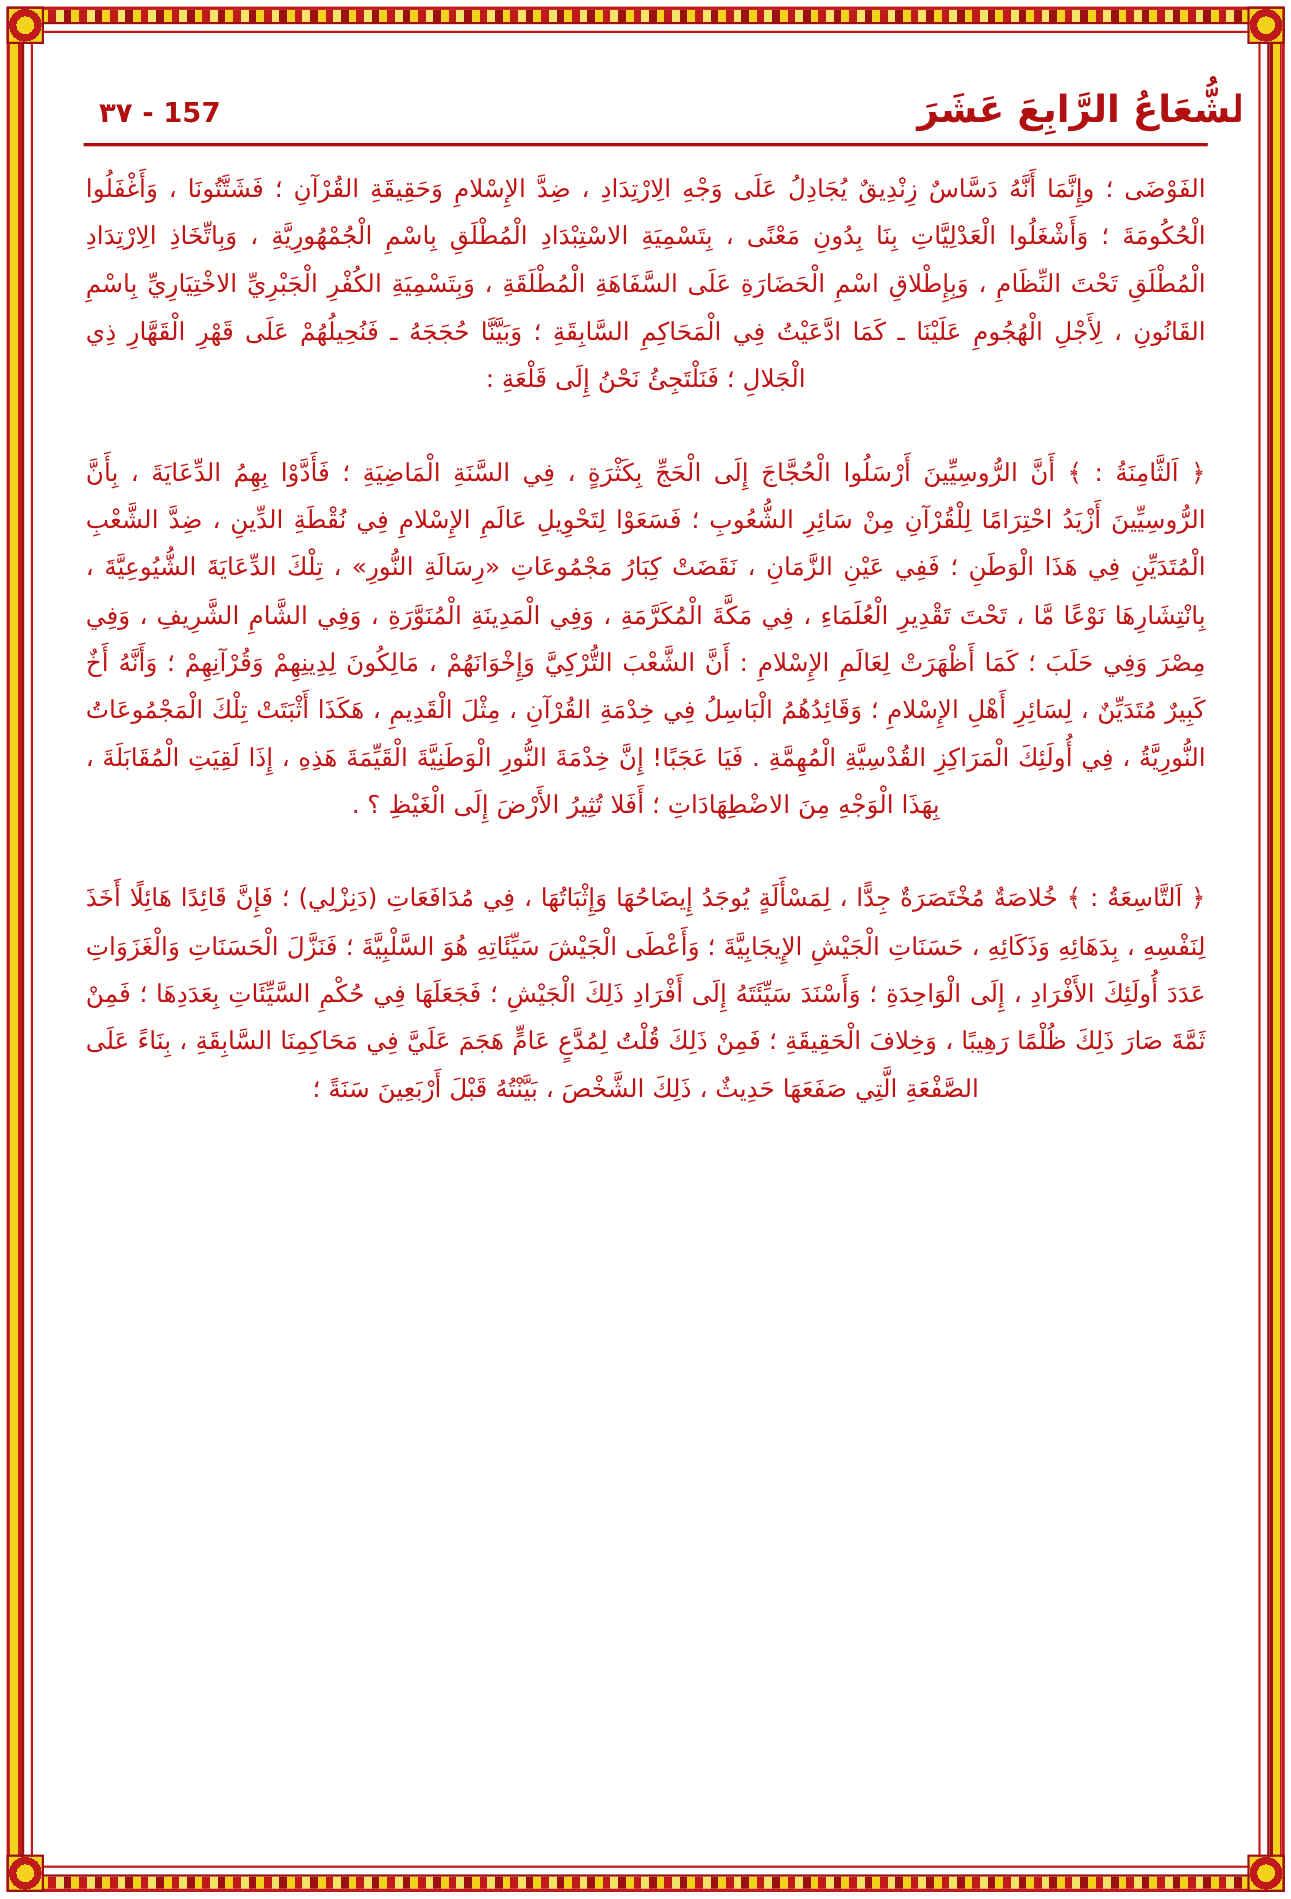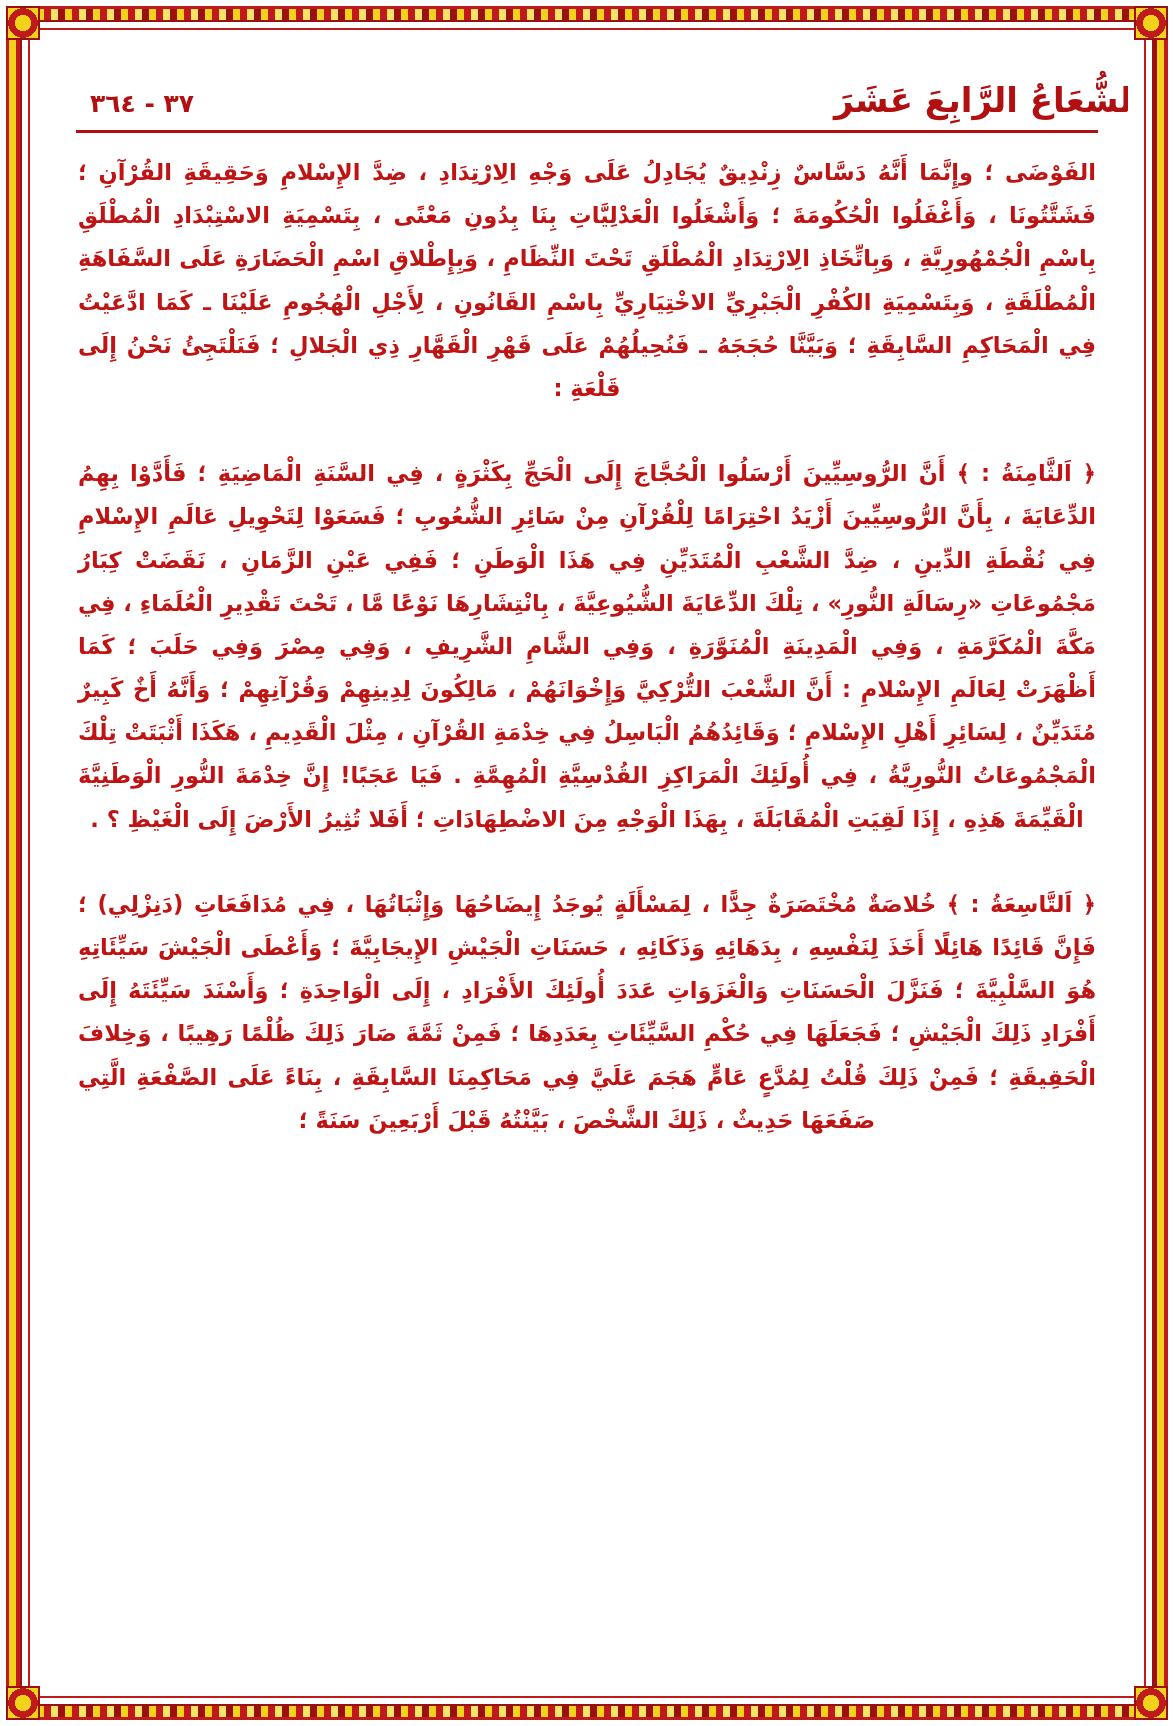--- a/index.html
+++ b/index.html
@@ -86,21 +86,21 @@
     border-top: 3px solid #b01010;
     margin: 10px 4px 18px 4px;
   }
   
   .body {
     color: #c01414;
     font-size: 22.5px;
     line-height: 1.92;
     text-align: justify;
     text-align-last: center;
-    font-weight: bold;
+    font-weight: normal;
     padding: 0 6px;
   }
   p.para {
     margin: 0 0 14px 0;
     text-align: justify;
     text-justify: inter-word;
   }
   p.para.last-center {
     text-align-last: center;
   }
@@ -136,21 +136,21 @@
 
   <div class="corner tl"></div>
   <div class="corner tr"></div>
   <div class="corner bl"></div>
   <div class="corner br"></div>
 
   <div class="content">
 
     <div class="header-row">
       <div class="header-title">اَلشُّعَاعُ الرَّابِعَ عَشَرَ</div>
-      <div class="header-page">٣٧ - ٣٦٤</div>
+      <div class="header-page">٣٧ - 157</div>
     </div>
 
     <div class="header-rule"></div>
 
     <div class="body">
       <p class="para">الفَوْضَى ؛ وإِنَّمَا أَنَّهُ دَسَّاسٌ زِنْدِيقٌ يُجَادِلُ عَلَى وَجْهِ الِارْتِدَادِ ، ضِدَّ الإِسْلامِ وَحَقِيقَةِ القُرْآنِ ؛ فَشَتَّتُونَا ، وَأَغْفَلُوا الْحُكُومَةَ ؛ وَأَشْغَلُوا الْعَدْلِيَّاتِ بِنَا بِدُونِ مَعْنًى ، بِتَسْمِيَةِ الاسْتِبْدَادِ الْمُطْلَقِ بِاسْمِ الْجُمْهُورِيَّةِ ، وَبِاتِّخَاذِ الِارْتِدَادِ الْمُطْلَقِ تَحْتَ النِّظَامِ ، وَبِإِطْلاقِ اسْمِ الْحَضَارَةِ عَلَى السَّفَاهَةِ الْمُطْلَقَةِ ، وَبِتَسْمِيَةِ الكُفْرِ الْجَبْرِيِّ الاخْتِيَارِيِّ بِاسْمِ القَانُونِ ، لِأَجْلِ الْهُجُومِ عَلَيْنَا ـ كَمَا ادَّعَيْتُ فِي الْمَحَاكِمِ السَّابِقَةِ ؛ وَبَيَّنَّا حُجَجَهُ ـ فَنُحِيلُهُمْ عَلَى قَهْرِ الْقَهَّارِ ذِي الْجَلالِ ؛ فَنَلْتَجِئُ نَحْنُ إِلَى قَلْعَةِ :</p>
       <p class="para spaced">﴿ اَلثَّامِنَةُ : ﴾ أَنَّ الرُّوسِيِّينَ أَرْسَلُوا الْحُجَّاجَ إِلَى الْحَجِّ بِكَثْرَةٍ ، فِي السَّنَةِ الْمَاضِيَةِ ؛ فَأَدَّوْا بِهِمُ الدِّعَايَةَ ، بِأَنَّ الرُّوسِيِّينَ أَزْيَدُ احْتِرَامًا لِلْقُرْآنِ مِنْ سَائِرِ الشُّعُوبِ ؛ فَسَعَوْا لِتَحْوِيلِ عَالَمِ الإِسْلامِ فِي نُقْطَةِ الدِّينِ ، ضِدَّ الشَّعْبِ الْمُتَدَيِّنِ فِي هَذَا الْوَطَنِ ؛ فَفِي عَيْنِ الزَّمَانِ ، نَقَضَتْ كِبَارُ مَجْمُوعَاتِ «رِسَالَةِ النُّورِ» ، تِلْكَ الدِّعَايَةَ الشُّيُوعِيَّةَ ، بِانْتِشَارِهَا نَوْعًا مَّا ، تَحْتَ تَقْدِيرِ الْعُلَمَاءِ ، فِي مَكَّةَ الْمُكَرَّمَةِ ، وَفِي الْمَدِينَةِ الْمُنَوَّرَةِ ، وَفِي الشَّامِ الشَّرِيفِ ، وَفِي مِصْرَ وَفِي حَلَبَ ؛ كَمَا أَظْهَرَتْ لِعَالَمِ الإِسْلامِ : أَنَّ الشَّعْبَ التُّرْكِيَّ وَإِخْوَانَهُمْ ، مَالِكُونَ لِدِينِهِمْ وَقُرْآنِهِمْ ؛ وَأَنَّهُ أَخٌ كَبِيرٌ مُتَدَيِّنٌ ، لِسَائِرِ أَهْلِ الإِسْلامِ ؛ وَقَائِدُهُمُ الْبَاسِلُ فِي خِدْمَةِ القُرْآنِ ، مِثْلَ الْقَدِيمِ ، هَكَذَا أَثْبَتَتْ تِلْكَ الْمَجْمُوعَاتُ النُّورِيَّةُ ، فِي أُولَئِكَ الْمَرَاكِزِ القُدْسِيَّةِ الْمُهِمَّةِ . فَيَا عَجَبًا! إِنَّ خِدْمَةَ النُّورِ الْوَطَنِيَّةَ الْقَيِّمَةَ هَذِهِ ، إِذَا لَقِيَتِ الْمُقَابَلَةَ ، بِهَذَا الْوَجْهِ مِنَ الاضْطِهَادَاتِ ؛ أَفَلا تُثِيرُ الأَرْضَ إِلَى الْغَيْظِ ؟ .</p>
       <p class="para spaced">﴿ اَلتَّاسِعَةُ : ﴾ خُلاصَةٌ مُخْتَصَرَةٌ جِدًّا ، لِمَسْأَلَةٍ يُوجَدُ إِيضَاحُهَا وَإِثْبَاتُهَا ، فِي مُدَافَعَاتِ (دَنِزْلِي) ؛ فَإِنَّ قَائِدًا هَائِلًا أَخَذَ لِنَفْسِهِ ، بِدَهَائِهِ وَذَكَائِهِ ، حَسَنَاتِ الْجَيْشِ الإِيجَابِيَّةَ ؛ وَأَعْطَى الْجَيْشَ سَيِّئَاتِهِ هُوَ السَّلْبِيَّةَ ؛ فَنَزَّلَ الْحَسَنَاتِ وَالْغَزَوَاتِ عَدَدَ أُولَئِكَ الأَفْرَادِ ، إِلَى الْوَاحِدَةِ ؛ وَأَسْنَدَ سَيِّئَتَهُ إِلَى أَفْرَادِ ذَلِكَ الْجَيْشِ ؛ فَجَعَلَهَا فِي حُكْمِ السَّيِّئَاتِ بِعَدَدِهَا ؛ فَمِنْ ثَمَّةَ صَارَ ذَلِكَ ظُلْمًا رَهِيبًا ، وَخِلافَ الْحَقِيقَةِ ؛ فَمِنْ ذَلِكَ قُلْتُ لِمُدَّعٍ عَامٍّ هَجَمَ عَلَيَّ فِي مَحَاكِمِنَا السَّابِقَةِ ، بِنَاءً عَلَى الصَّفْعَةِ الَّتِي صَفَعَهَا حَدِيثٌ ، ذَلِكَ الشَّخْصَ ، بَيَّنْتُهُ قَبْلَ أَرْبَعِينَ سَنَةً ؛</p>
     </div>
 

